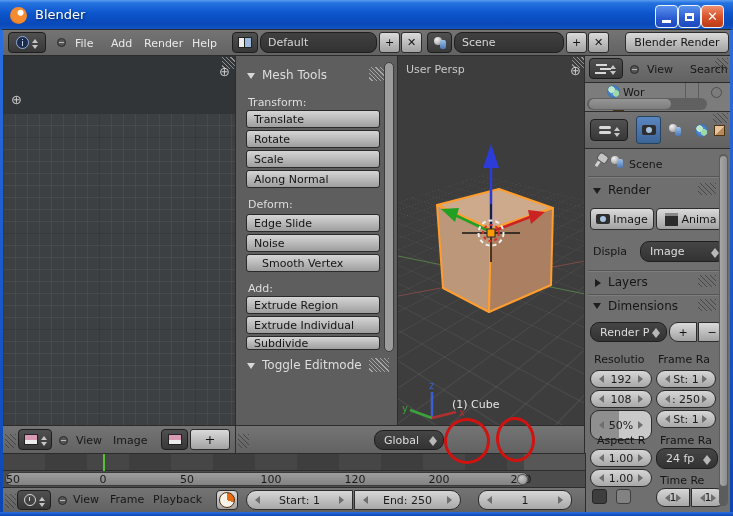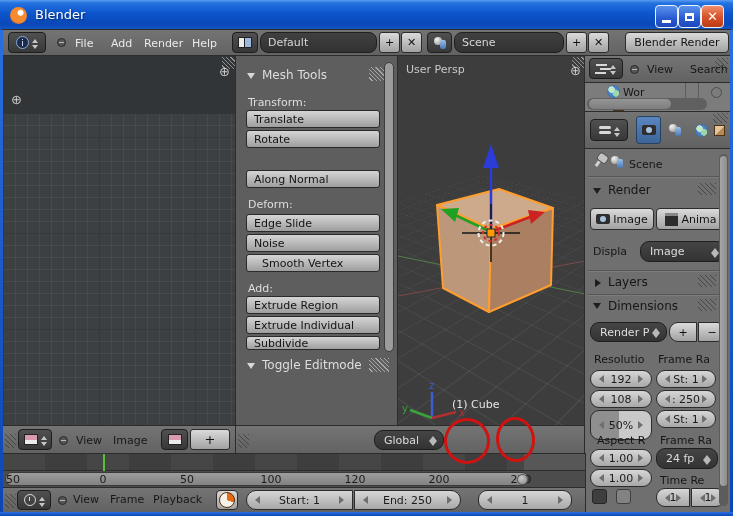--- a/index.html
+++ b/index.html
@@ -180,20 +180,23 @@
     <div class="tri-dn" style="left:11px;top:17px;"></div>
     <span class="lbl light" style="left:26px;top:12px;font-size:12px;">Mesh Tools</span>
     <div class="grip" style="left:133px;top:11px;width:20px;height:14px;"></div>
 
     <span class="lbl light" style="left:12px;top:40px;">Transform:</span>
     <div class="shelf-btn" style="top:54px;">
         <span>Translate</span>
       </div>
     <div class="shelf-btn" style="top:74px;">
         <span>Rotate</span>
+      </div>
+    <div class="shelf-btn" style="top:94px;">
+        <span>Scale</span>
       </div>
     <div class="shelf-btn" style="top:114px;">
         <span>Along Normal</span>
       </div>
 
     <span class="lbl light" style="left:12px;top:142px;">Deform:</span>
     <div class="shelf-btn" style="top:158px;">
         <span>Edge Slide</span>
       </div>
     <div class="shelf-btn" style="top:178px;">

